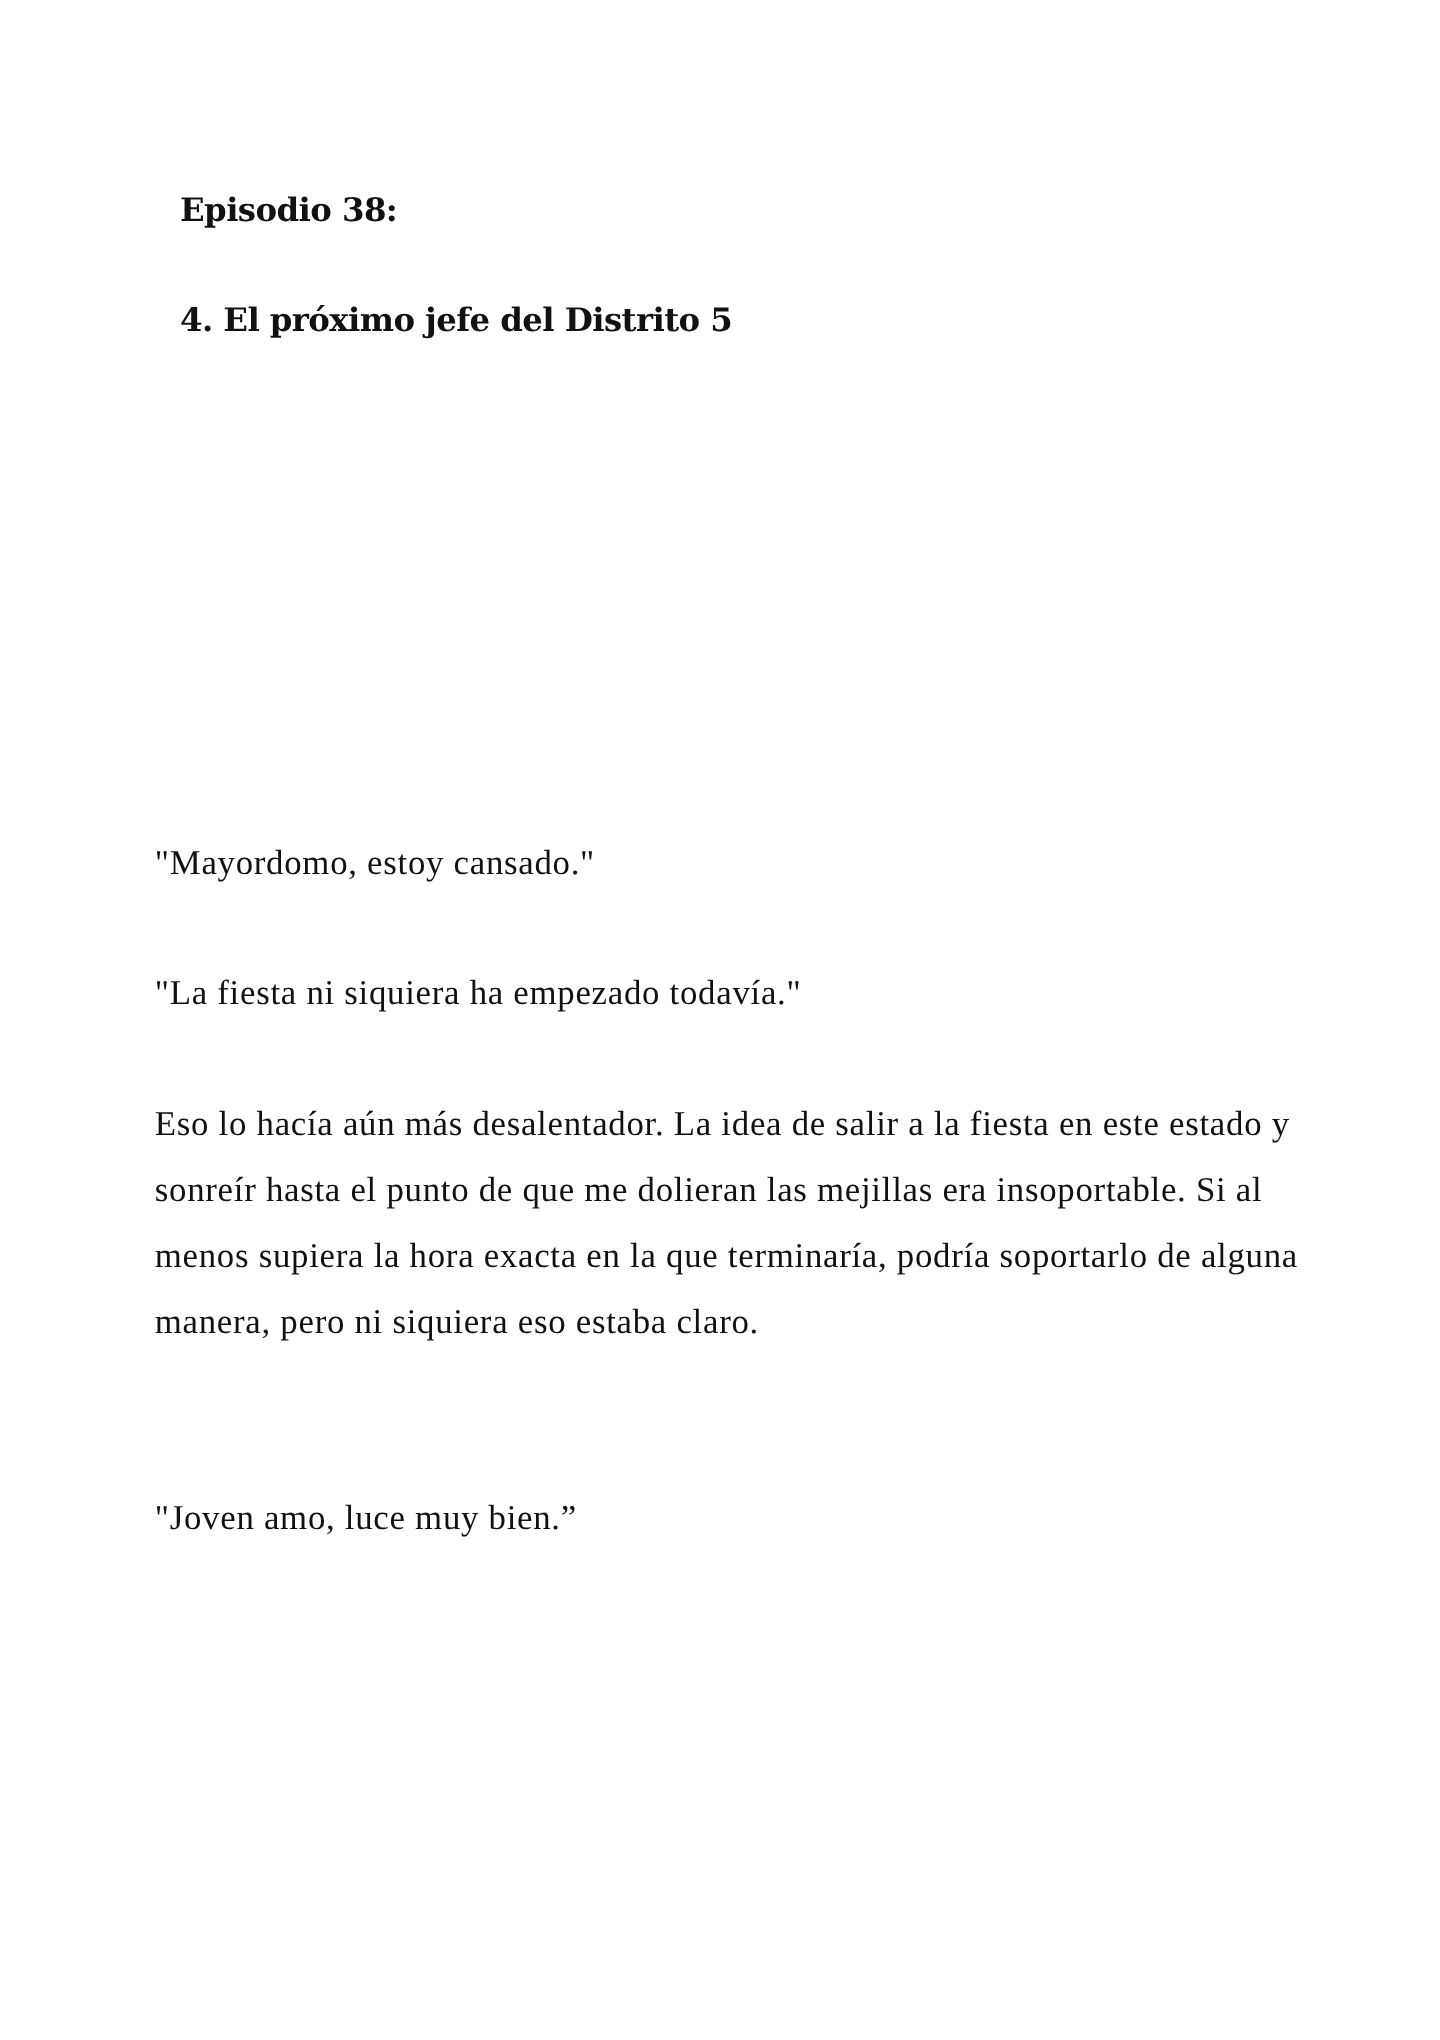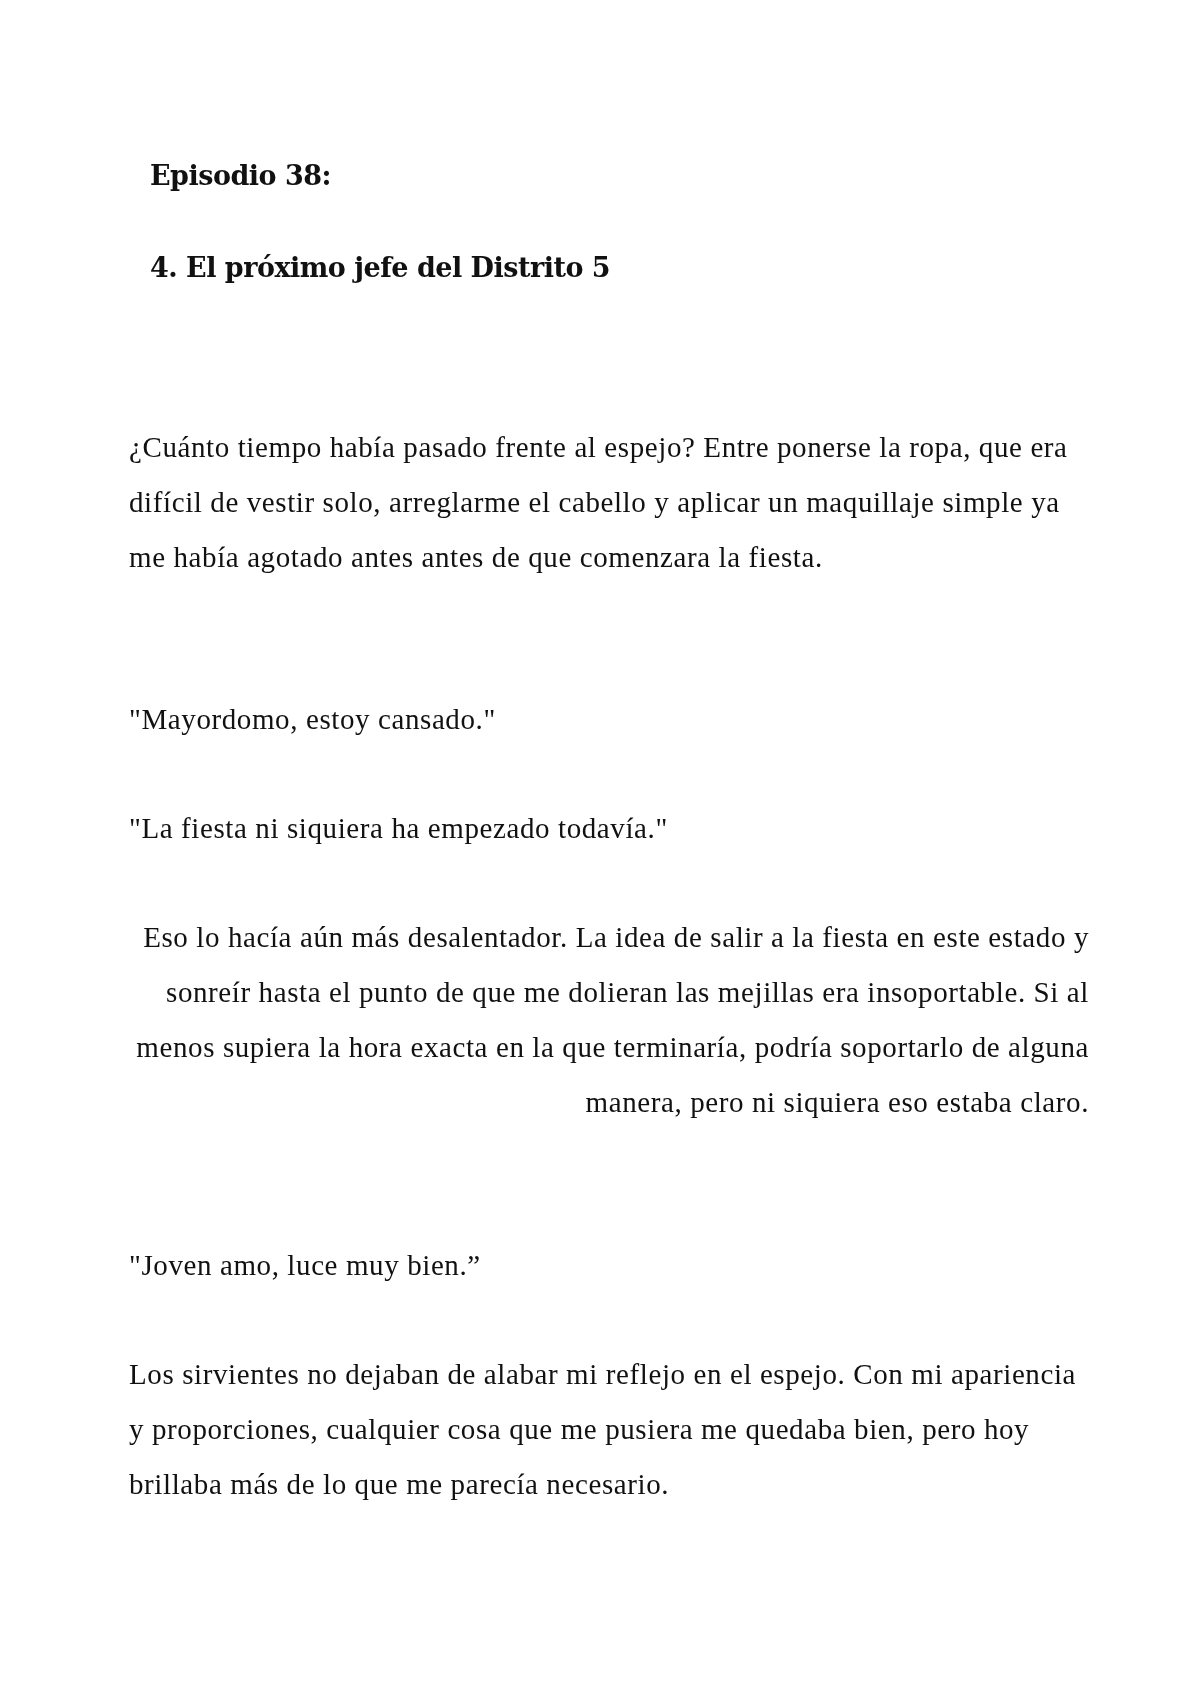--- a/index.html
+++ b/index.html
@@ -17,31 +17,25 @@
   }
   .body-text p { margin: 0; }
 </style>
 </head>
 <body>
 
 <div class="page">
   <div class="heading" style="top:160px;">Episodio 38:</div>
   <div class="heading" style="top:252px;">4. El próximo jefe del Distrito 5</div>
 
-  <div class="body-text" style="top:420px;">
-    <p>¿Cuánto tiempo había pasado frente al espejo? Entre ponerse la ropa, que era difícil de vestir solo, arreglarme el cabello y aplicar un maquillaje simple ya me había agotado antes antes de que comenzara la fiesta.</p>
-  </div>
   <div class="body-text" style="top:692px;">
     <p>"Mayordomo, estoy cansado."</p>
   </div>
   <div class="body-text" style="top:801px;">
     <p>"La fiesta ni siquiera ha empezado todavía."</p>
   </div>
-  <div class="body-text" style="top:910px;text-align:right;">
+  <div class="body-text" style="top:910px;">
     <p>Eso lo hacía aún más desalentador. La idea de salir a la fiesta en este estado y sonreír hasta el punto de que me dolieran las mejillas era insoportable. Si al menos supiera la hora exacta en la que terminaría, podría soportarlo de alguna manera, pero ni siquiera eso estaba claro.</p>
   </div>
   <div class="body-text" style="top:1238px;">
     <p>"Joven amo, luce muy bien.”</p>
   </div>
-  <div class="body-text" style="top:1347px;">
-    <p>Los sirvientes no dejaban de alabar mi reflejo en el espejo. Con mi apariencia y proporciones, cualquier cosa que me pusiera me quedaba bien, pero hoy brillaba más de lo que me parecía necesario.</p>
-  </div>
 </div>
 
 </body></html>

